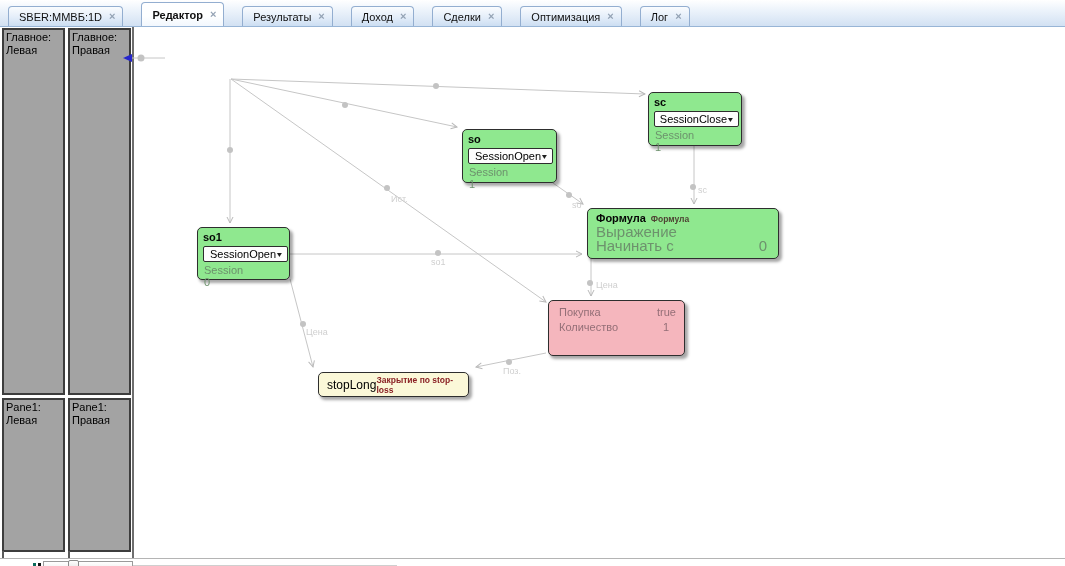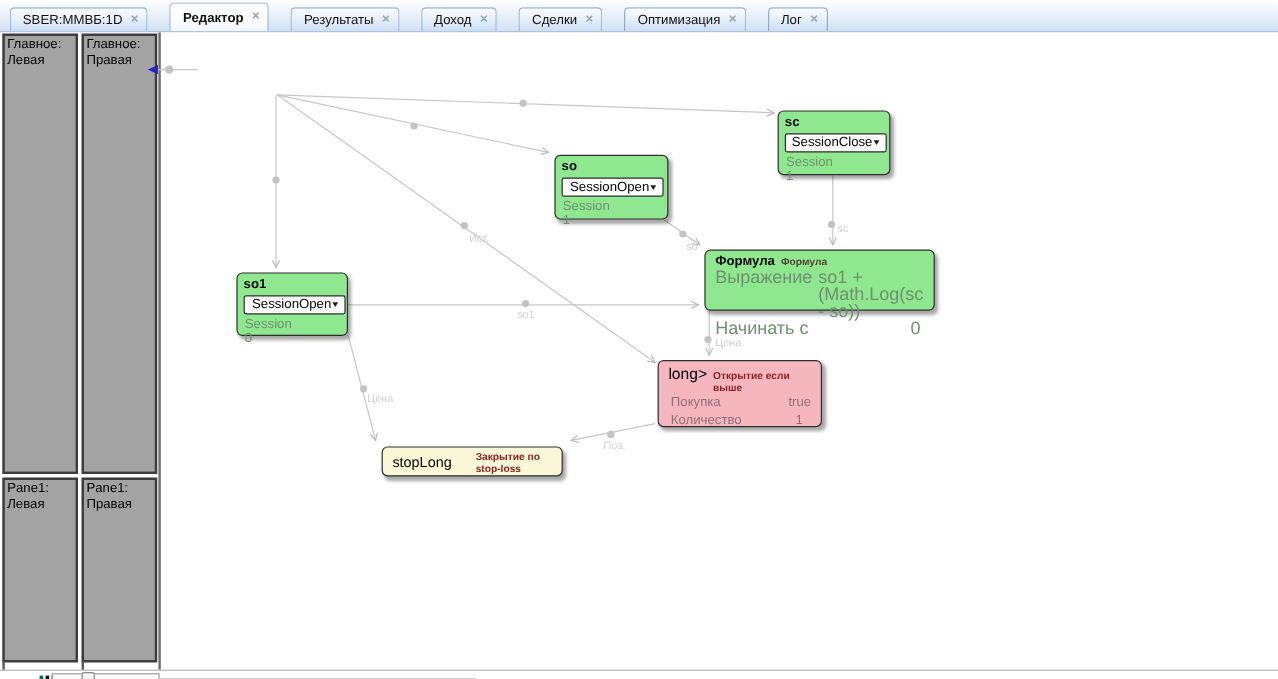--- a/index.html
+++ b/index.html
@@ -71,21 +71,21 @@
     font-size:11px;color:#000;
   }
   .dd .arr{font-size:7px;color:#1d1d1d;transform:scaleX(1.2);}
   .prow{display:flex;font-size:11px;color:#6d926d;padding:0 1px;flex-direction:column;}
   .prow .pl{width:58px;}
   .frow{font-size:15px;color:#6d926d;line-height:14px;display:flex;gap:5px;}
   .fval-right{margin-left:auto;padding-right:3px;}
   .lrow{display:flex;font-size:11px;color:#946f77;line-height:15px;padding-left:2px;gap:32px;}
   .lrow .ll{width:72px;}
   .long-title{font-size:13px;line-height:14px;color:#000;}
-  .stop-wrap{display:flex;align-items:center;gap:20px;height:100%;padding:0 8px;box-sizing:border-box;}
+  .stop-wrap{display:flex;align-items:center;gap:0;height:100%;padding:0 8px;box-sizing:border-box;}
   .stop-title{font-size:12px;color:#000;}
 </style>
 </head>
 <body>
 
 <div class="tabbar">
   <div class="tab">
     <span>SBER:ММВБ:1D</span>
     <span class="tab-close">×</span>
   </div>
@@ -219,33 +219,28 @@
     </div>
   </div>
 
   <div class="node n-green" style="left:587px;top:181px;width:192px;height:51px;padding:3px 8px;">
     <div class="trow">
       <span class="title">Формула</span>
       <span class="sub sub-dark">Формула</span>
     </div>
     <div class="frow">
       <span>Выражение</span>
-        <span>so1 + (Math.Log(sc - so))</span>
     </div>
     <div class="frow">
       <span>Начинать с</span>
         <span class="fval-right">0</span>
     </div>
   </div>
 
   <div class="node n-pink" style="left:548px;top:273px;width:137px;height:56px;padding:4px 8px;">
-    <div class="trow">
-      <span class="long-title">long&gt;</span>
-      <span class="sub sub-red">Открытие если выше</span>
-    </div>
     <div class="lrow">
       <span class="ll">Покупка</span>
         <span>true</span>
     </div>
     <div class="lrow">
       <span class="ll">Количество</span>
         <span>1</span>
     </div>
   </div>
 

